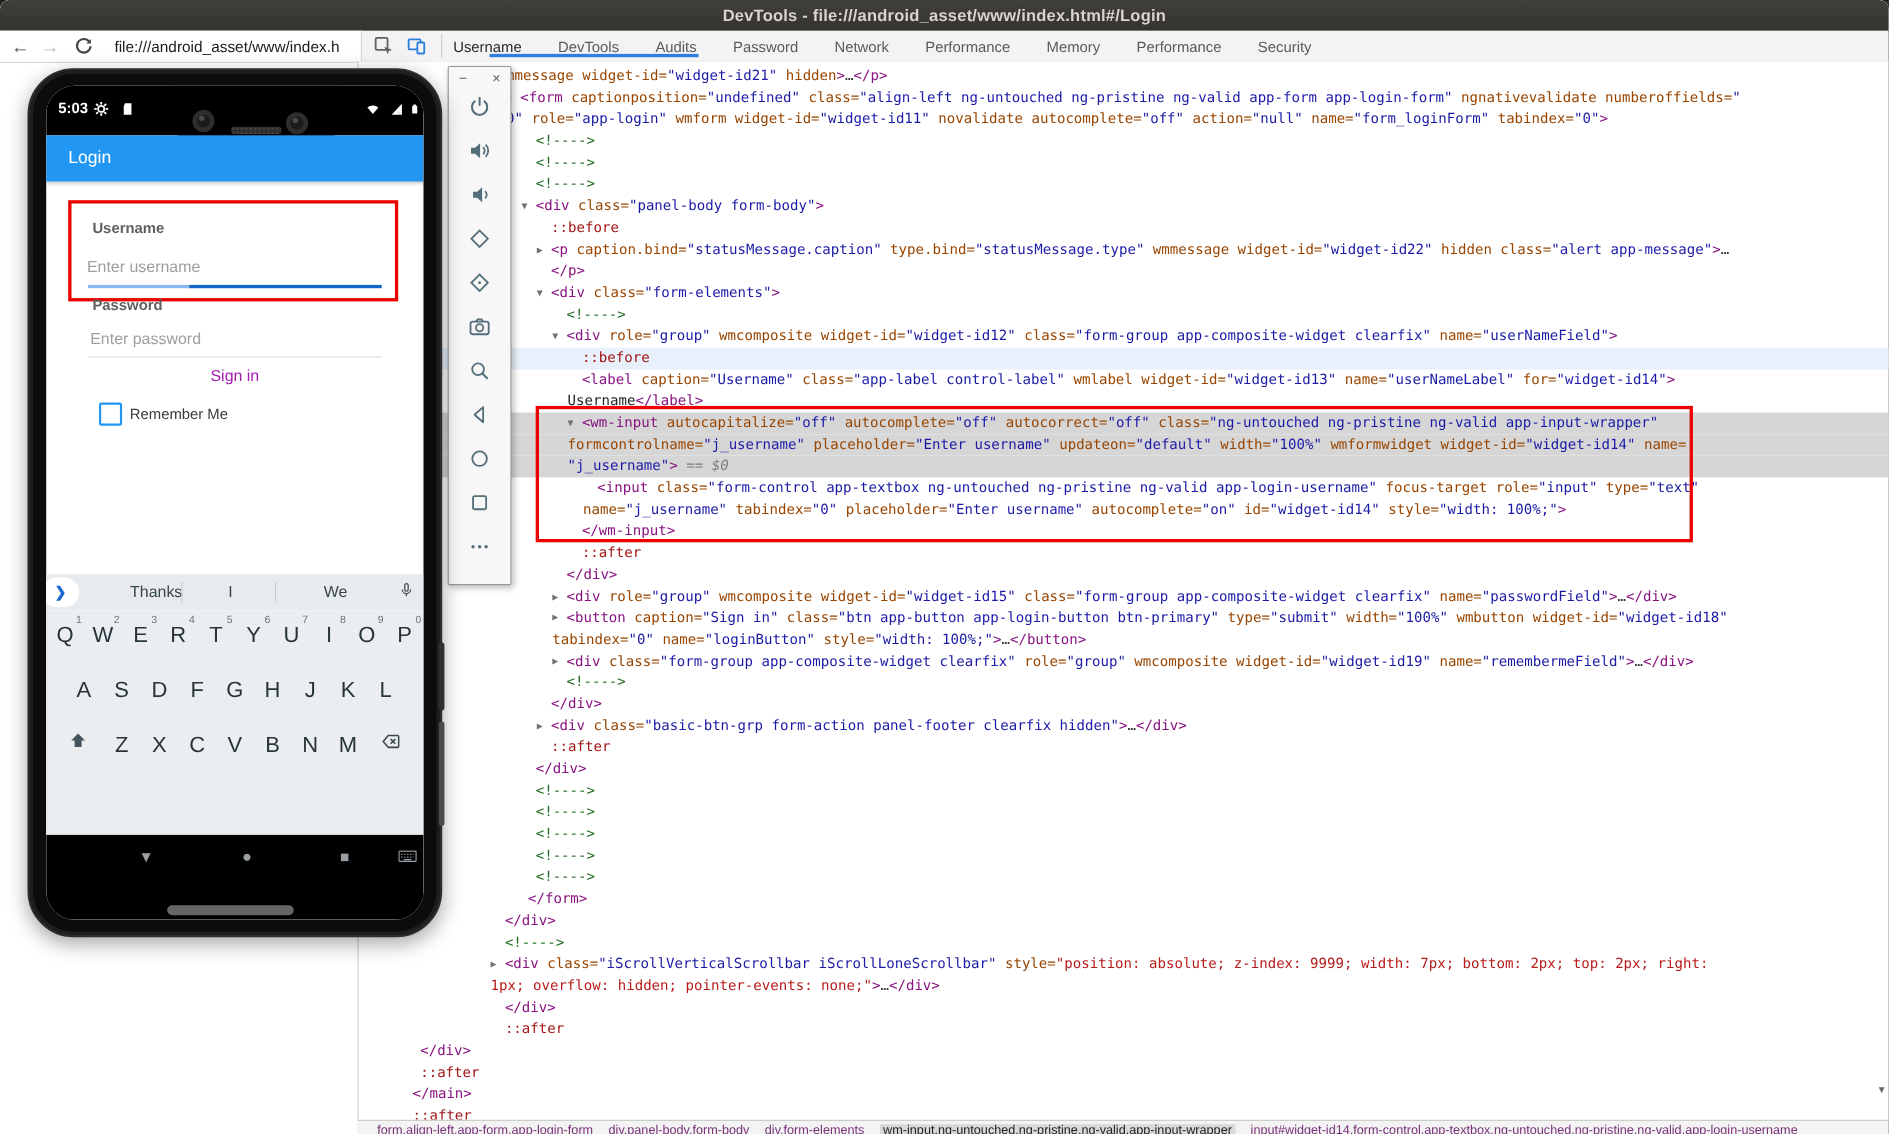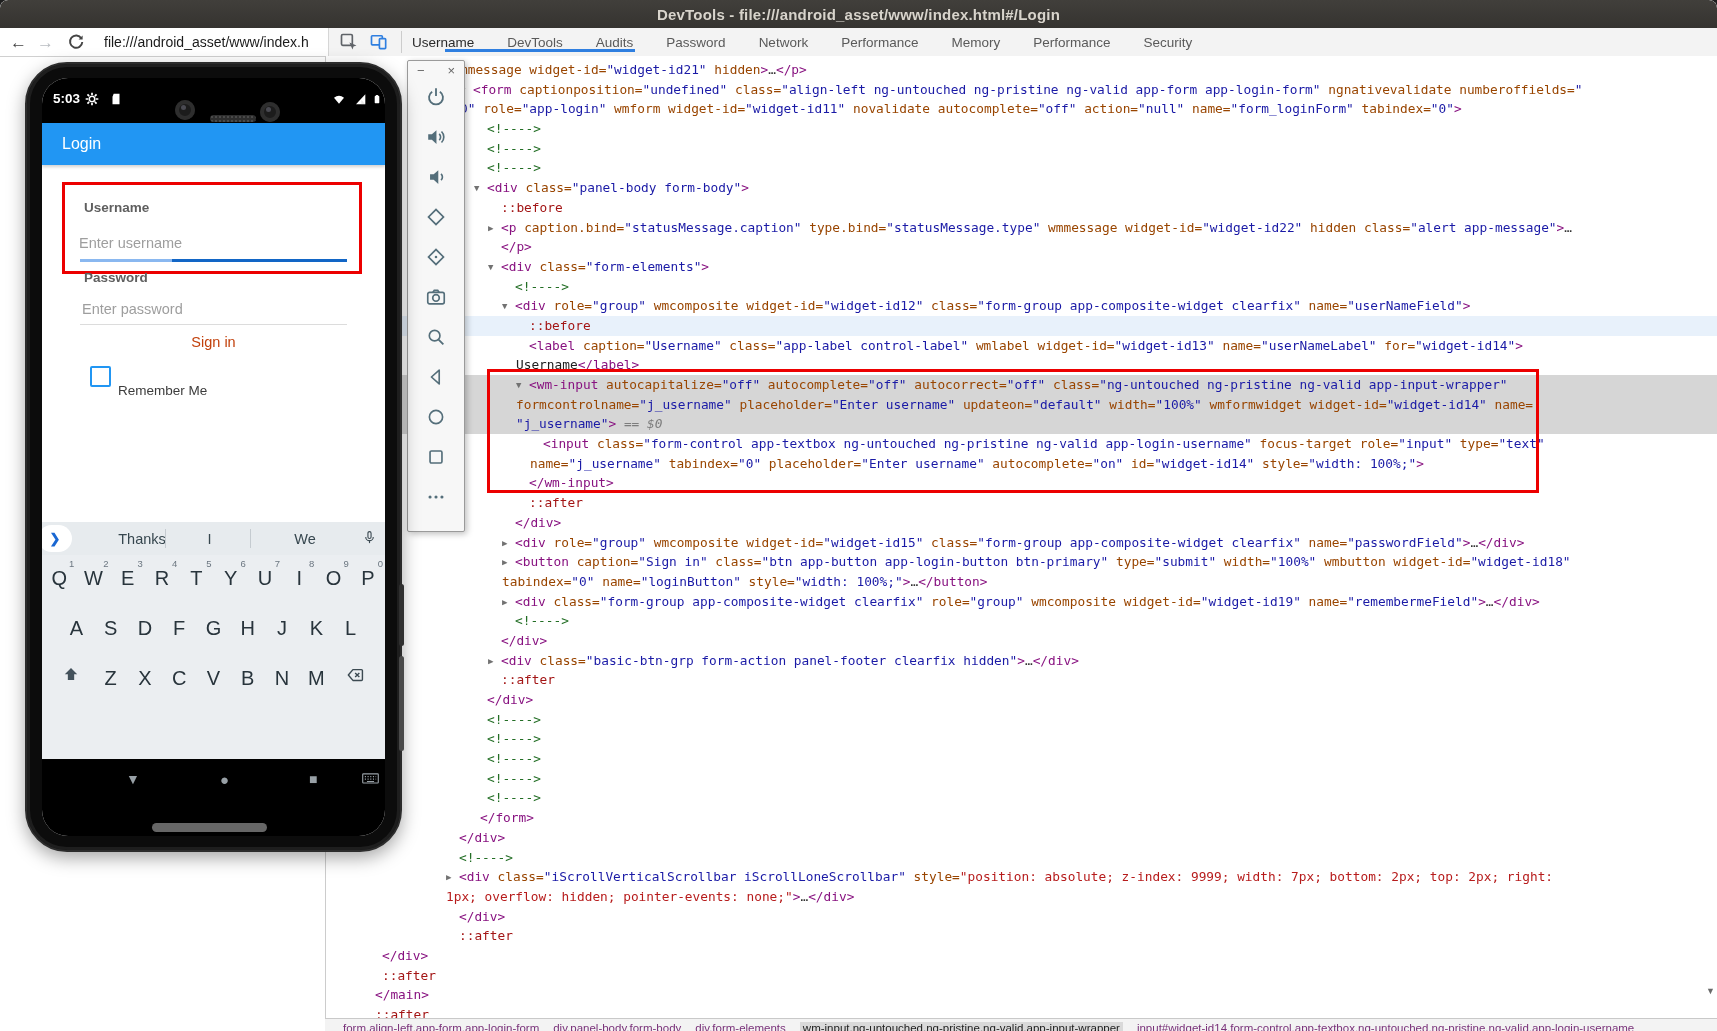--- a/index.html
+++ b/index.html
@@ -69,21 +69,21 @@
   .st-ic{position:absolute;top:13px;}
   .appbar{position:absolute;left:0;top:45px;width:100%;height:42px;background:#2196f3;
     box-shadow:0 2px 3px rgba(0,0,0,.18);}
   .appbar span{position:absolute;left:20px;top:12px;color:#fff;font-size:16px;}
   .fieldlabel{position:absolute;color:#5f5f5f;font-weight:bold;font-size:13.5px;}
   .ph{position:absolute;color:#9e9e9e;font-size:14.5px;}
   .u-line{position:absolute;left:38px;width:267px;height:2.5px;display:flex;}
   .u-lite{width:92px;height:100%;background:#8ab8f0;}
   .u-dark{flex:1;height:100%;background:#1266c6;}
   .p-line{position:absolute;left:38px;width:267px;height:1px;background:#dcdcdc;}
-  .signin{position:absolute;left:0;width:100%;text-align:center;color:#c2410c;font-size:14.5px;}
+  .signin{position:absolute;left:0;width:100%;text-align:center;color:#a21caf;font-size:14.5px;}
   .chk{position:absolute;width:17px;height:17px;border:2.5px solid #2196f3;border-radius:2px;background:#fff;}
   .remember{position:absolute;color:#3c3c3c;font-size:13.5px;}
   .phone-redbox{position:absolute;border:3px solid #ec0000;}
   
   .suggest{position:absolute;left:0;top:444px;width:100%;height:33px;background:#e7ebee;
     display:flex;align-items:center;color:#37474f;font-size:14.5px;}
   .sug-chev{position:absolute;left:-4px;top:3px;width:34px;height:27px;background:#fff;border-radius:14px;
     display:flex;align-items:center;justify-content:center;color:#1967d2;font-size:13px;font-weight:bold;}
   .sug-item{position:absolute;text-align:center;}
   .sug-sep{position:absolute;top:7px;width:1px;height:19px;background:#c5cbd0;}
@@ -302,21 +302,21 @@
             <span class="u-dark"></span>
           </div>
         <div class="phone-redbox" style="left:20px;top:104px;width:294px;height:86px;"></div>
 
         <div class="fieldlabel" style="left:42px;top:192px">Password</div>
         <div class="ph" style="left:40px;top:223px">Enter password</div>
         <div class="p-line" style="top:246px"></div>
 
         <div class="signin" style="top:256px">Sign in</div>
         <div class="chk" style="left:48px;top:288px"></div>
-        <div class="remember" style="left:76px;top:305px">Remember Me</div>
+        <div class="remember" style="left:76px;top:291px">Remember Me</div>
 
         <div class="suggest">
           <span class="sug-chev">❯</span>
           <span class="sug-item" style="left:40px;width:120px">Thanks</span>
           <span class="sug-sep" style="left:123px"></span>
           <span class="sug-item" style="left:130px;width:75px">I</span>
           <span class="sug-sep" style="left:208px"></span>
           <span class="sug-item" style="left:218px;width:90px">We</span>
           <span class="sug-item" style="left:315px;width:24px">
             <svg width="15" height="19" viewBox="0 0 24 24">

